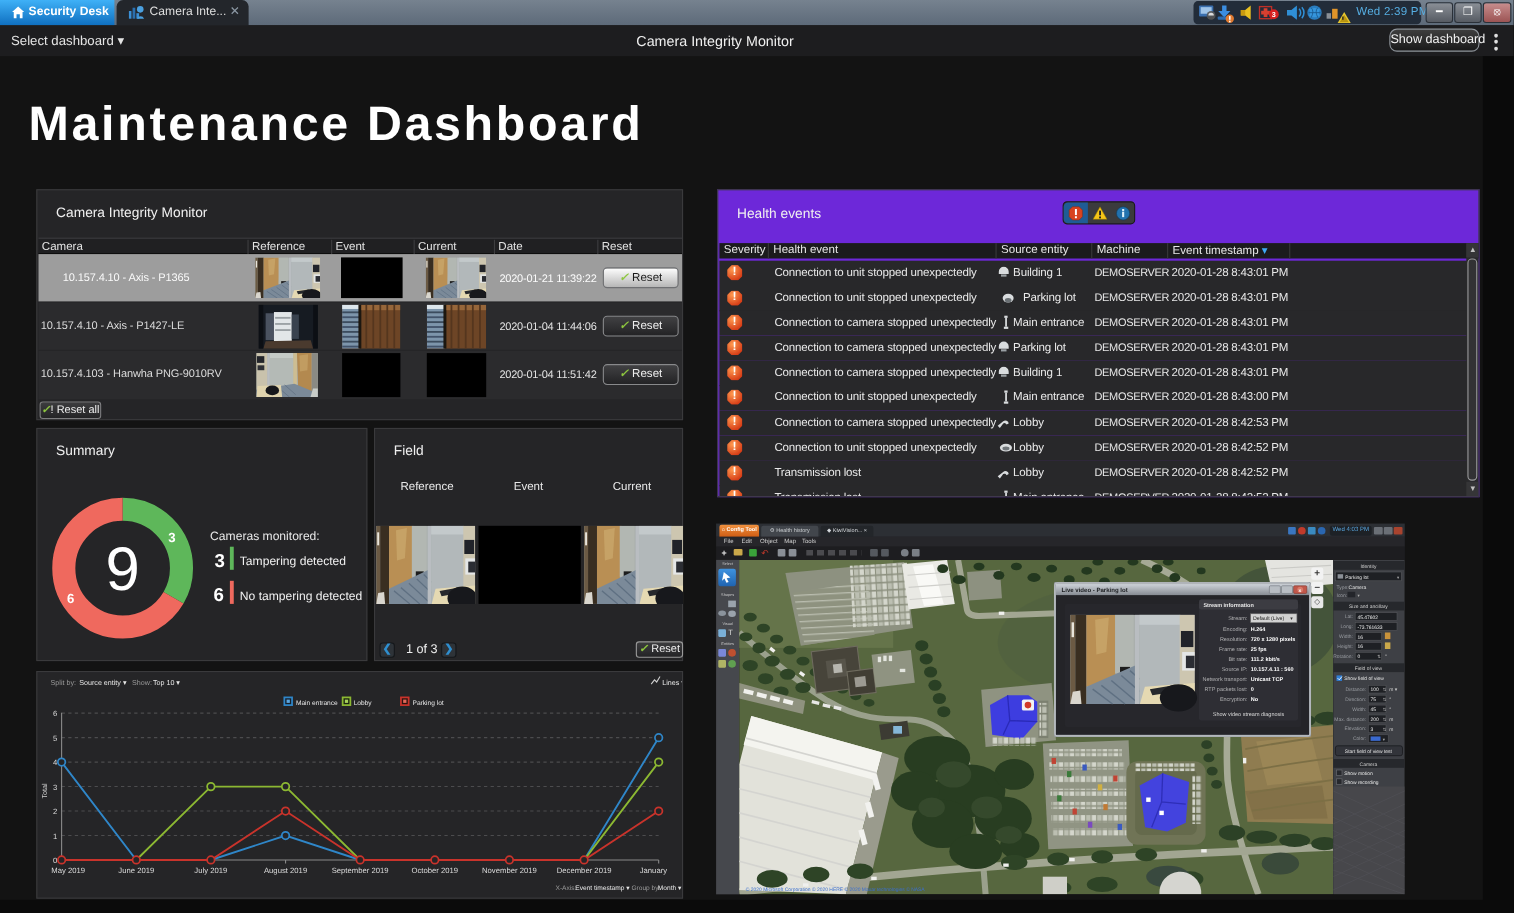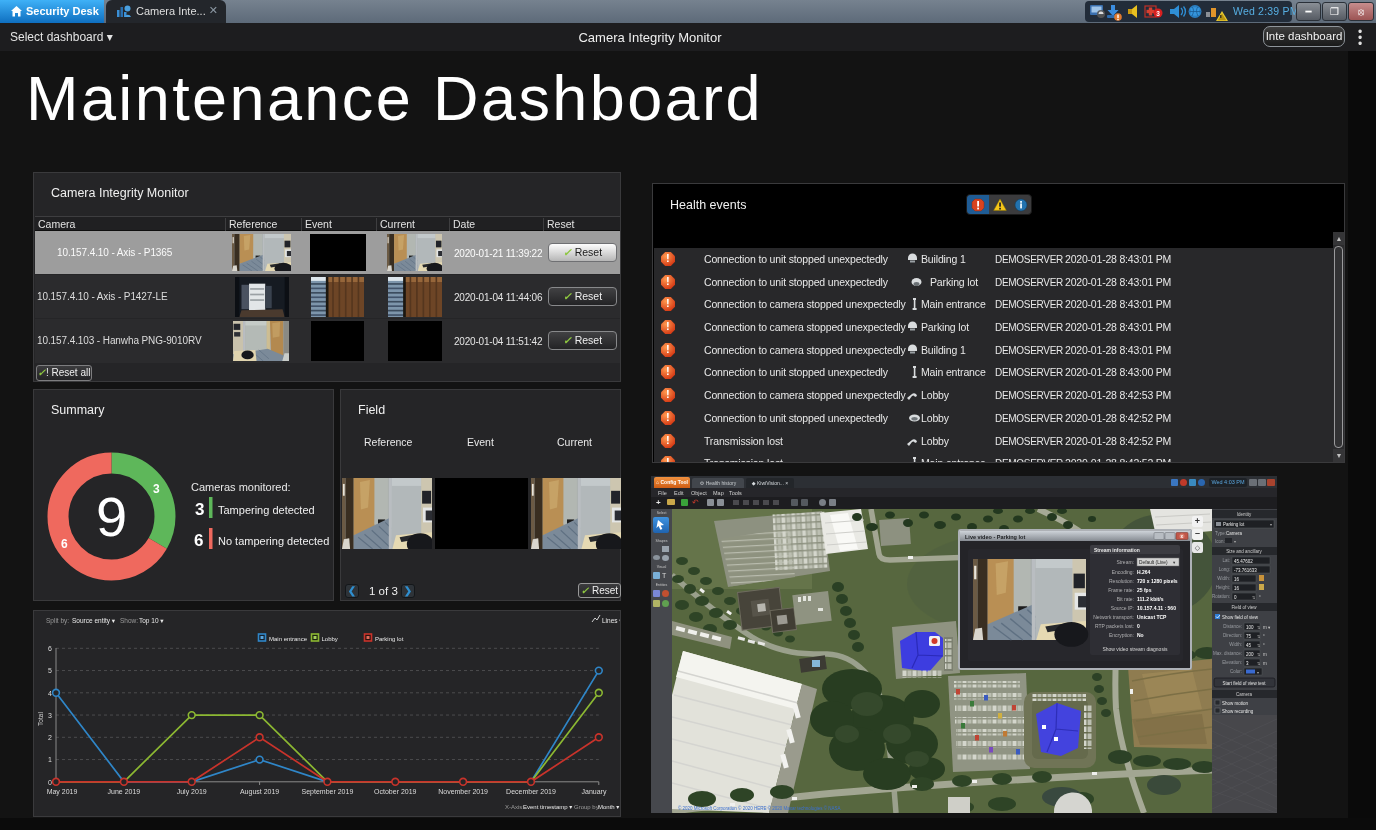--- a/index.html
+++ b/index.html
@@ -25,21 +25,21 @@
 
 
 #menubar { position:absolute; left:0; top:23px; width:1376px; height:28px; background:#1d1d1f; }
 #selectdash { position:absolute; left:10px; top:7px; color:#e4e4e4; font-size:12px; }
 #pagetitle { position:absolute; left:0; top:7px; width:1300px; text-align:center; color:#efefef; font-size:13px; }
 #editbtn { position:absolute; left:1263px; top:3px; width:82px; height:21px; border:1px solid #8f959b; border-radius:7px;
   background:linear-gradient(#3e3e3e,#1a1a1a); color:#f2f2f2; font-size:11.5px; text-align:center; line-height:19px; white-space:nowrap; }
 #vdots { position:absolute; left:1358px; top:6px; color:#e0e0e0; font-size:12px; line-height:6px; }
 
 
-#heading { position:absolute; left:26px; top:62px; color:#fff; font-size:63px; letter-spacing:2.4px; font-weight:400; }
+#heading { position:absolute; left:26px; top:88px; color:#fff; font-size:44px; letter-spacing:2.4px; font-weight:700; }
 
 
 .panel { position:absolute; background:#252527; border:1px solid #3a3a3c; }
 .ptitle { position:absolute; left:17px; top:13px; color:#f0f0f0; font-size:12.5px; white-space:nowrap; }
 
 
 #p1 { left:33px; top:172px; width:588px; height:210px; }
 .hrow { position:absolute; left:1px; top:43px; width:585px; height:15px; background:#202022; border-top:1px solid #3e3e40; border-bottom:1px solid #0e0e0e; }
 .hcell { position:absolute; top:1px; height:13px; color:#e2e2e2; font-size:10.5px; border-left:1px solid #3e3e40; padding-left:3px; white-space:nowrap; }
 .r { position:absolute; left:1px; width:585px; height:43px; background:#2b2b2d; }
@@ -63,21 +63,21 @@
 .revhead { position:absolute; top:46px; color:#e8e8e8; font-size:10.5px; white-space:nowrap; }
 .pagebtn { position:absolute; top:194px; width:14px; height:14px; background:#2e3338; border:1px solid #14171a; border-radius:3px;
   color:#2f8fd0; font-size:10px; text-align:center; line-height:12px; font-weight:bold; }
 #revreset { position:absolute; left:237px; top:193px; width:43px; height:15px; border:1px solid #999; border-radius:3px;
   background:linear-gradient(#3c3c3e,#242426); color:#eee; font-size:10px; line-height:13px; text-align:center; }
 
 
 #p3 { left:33px; top:610px; width:588px; height:207px; }
 
 
-#ph { left:652px; top:183px; width:693px; height:280px; background:#000000; overflow:hidden; }
+#ph { left:652px; top:172px; width:693px; height:280px; background:#6d28d9; overflow:hidden; }
 #hhead { position:absolute; left:1px; top:48px; width:691px; height:14px; background:#1b1b1d; }
 .hhc { position:absolute; top:0px; height:14px; color:#e8e8e8; font-size:10.5px; border-left:1px solid #39393b; padding-left:4px; white-space:nowrap; }
 .hr { position:absolute; left:1px; width:680px; height:23px; background:#28282a; }
 .hr .ev { position:absolute; left:50px; top:5px; color:#e8e8e8; font-size:10.5px; letter-spacing:-0.15px; white-space:nowrap; }
 .hr .se { position:absolute; left:267px; top:5px; color:#e8e8e8; font-size:10.5px; letter-spacing:-0.15px; white-space:nowrap; }
 .hr .mc { position:absolute; left:341px; top:5.5px; color:#e8e8e8; font-size:10px; letter-spacing:-0.3px; white-space:nowrap; }
 .hr .ts { position:absolute; left:411px; top:5px; color:#e8e8e8; font-size:10.5px; letter-spacing:-0.2px; white-space:nowrap; }
 .sevicon { position:absolute; left:7px; top:4px; width:14px; height:14px;
   clip-path:polygon(30% 0,70% 0,100% 30%,100% 70%,70% 100%,30% 100%,0 70%,0 30%);
   background:radial-gradient(circle at 35% 30%, #ff9a50, #d63c16 75%); }
@@ -233,21 +233,21 @@
     </div>
     <div class="clock">Wed 2:39 PM</div>
     <div class="winbtn" style="left:1296px; background:linear-gradient(#8a8f96,#565b63);">━</div>
     <div class="winbtn" style="left:1322px; background:linear-gradient(#8a8f96,#565b63);">❐</div>
     <div class="winbtn" style="left:1348px; width:26px; background:linear-gradient(#c78d8d,#9c5454);">⦻</div>
   </div>
 
   <div id="menubar">
     <div id="selectdash">Select dashboard  ▾</div>
     <div id="pagetitle">Camera Integrity Monitor</div>
-    <div id="editbtn">Inte dashboard</div>
+    <div id="editbtn">Show dashboard</div>
     <div id="vdots">•<br>•<br>•</div>
   </div>
 
   <div id="heading">Maintenance Dashboard</div>
 
   <div class="panel" id="p1">
     <div class="ptitle">Camera Integrity Monitor</div>
     <div class="hrow">
       <div class="hcell" style="left:0px; width:190px; border-left:none;">Camera</div>
       <div class="hcell" style="left:190px; width:76px;">Reference</div>
@@ -432,20 +432,28 @@
       <svg class="abs" style="left:26px;top:3px;" width="14" height="14" viewBox="0 0 14 14">
         <polygon points="7,1 13.4,12.4 0.6,12.4" fill="#f5c518" stroke="#8a7200" stroke-width="0.5"></polygon>
         <rect x="6.2" y="4.5" width="1.7" height="4.2" fill="#222"></rect>
           <rect x="6.2" y="9.8" width="1.7" height="1.7" fill="#222"></rect>
       </svg>
       <svg class="abs" style="left:47px;top:3px;" width="14" height="14" viewBox="0 0 14 14">
         <circle cx="7" cy="7" r="6" fill="#2272ae" stroke="#0d3c60" stroke-width="0.5"></circle>
         <rect x="6.1" y="5.4" width="1.9" height="5" fill="#dff0fa"></rect>
           <rect x="6.1" y="3" width="1.9" height="1.8" fill="#dff0fa"></rect>
       </svg>
+    </div>
+    <div id="hhead">
+      <div class="hhc" style="left:0; width:44px; border-left:none; padding-left:4px;">Severity</div>
+      <div class="hhc" style="left:44px; width:207px;">Health event</div>
+      <div class="hhc" style="left:251px; width:87px;">Source entity</div>
+      <div class="hhc" style="left:338px; width:69px;">Machine</div>
+      <div class="hhc" style="left:407px; width:111px;">Event timestamp <span style="color:#3fa9f5;">▾</span></div>
+      <div class="hhc" style="left:518px; width:161px;"></div>
     </div>
     <div class="hr" style="top:64px;">
         <div class="sevicon"></div>
         <div class="ev">Connection to unit stopped unexpectedly</div>
       <svg class="abs sei" style="left:252px;top:5px;" width="13" height="13" viewBox="0 0 13 13">
           <path d="M2 5 a4.5 4.5 0 0 1 9 0 v2 h-9 z" fill="#d9dcde"></path>
           <rect x="4" y="7.5" width="5" height="2" fill="#9aa0a4"></rect>
         </svg>
       <div class="se">Building 1</div>
         <div class="mc">DEMOSERVER</div>

